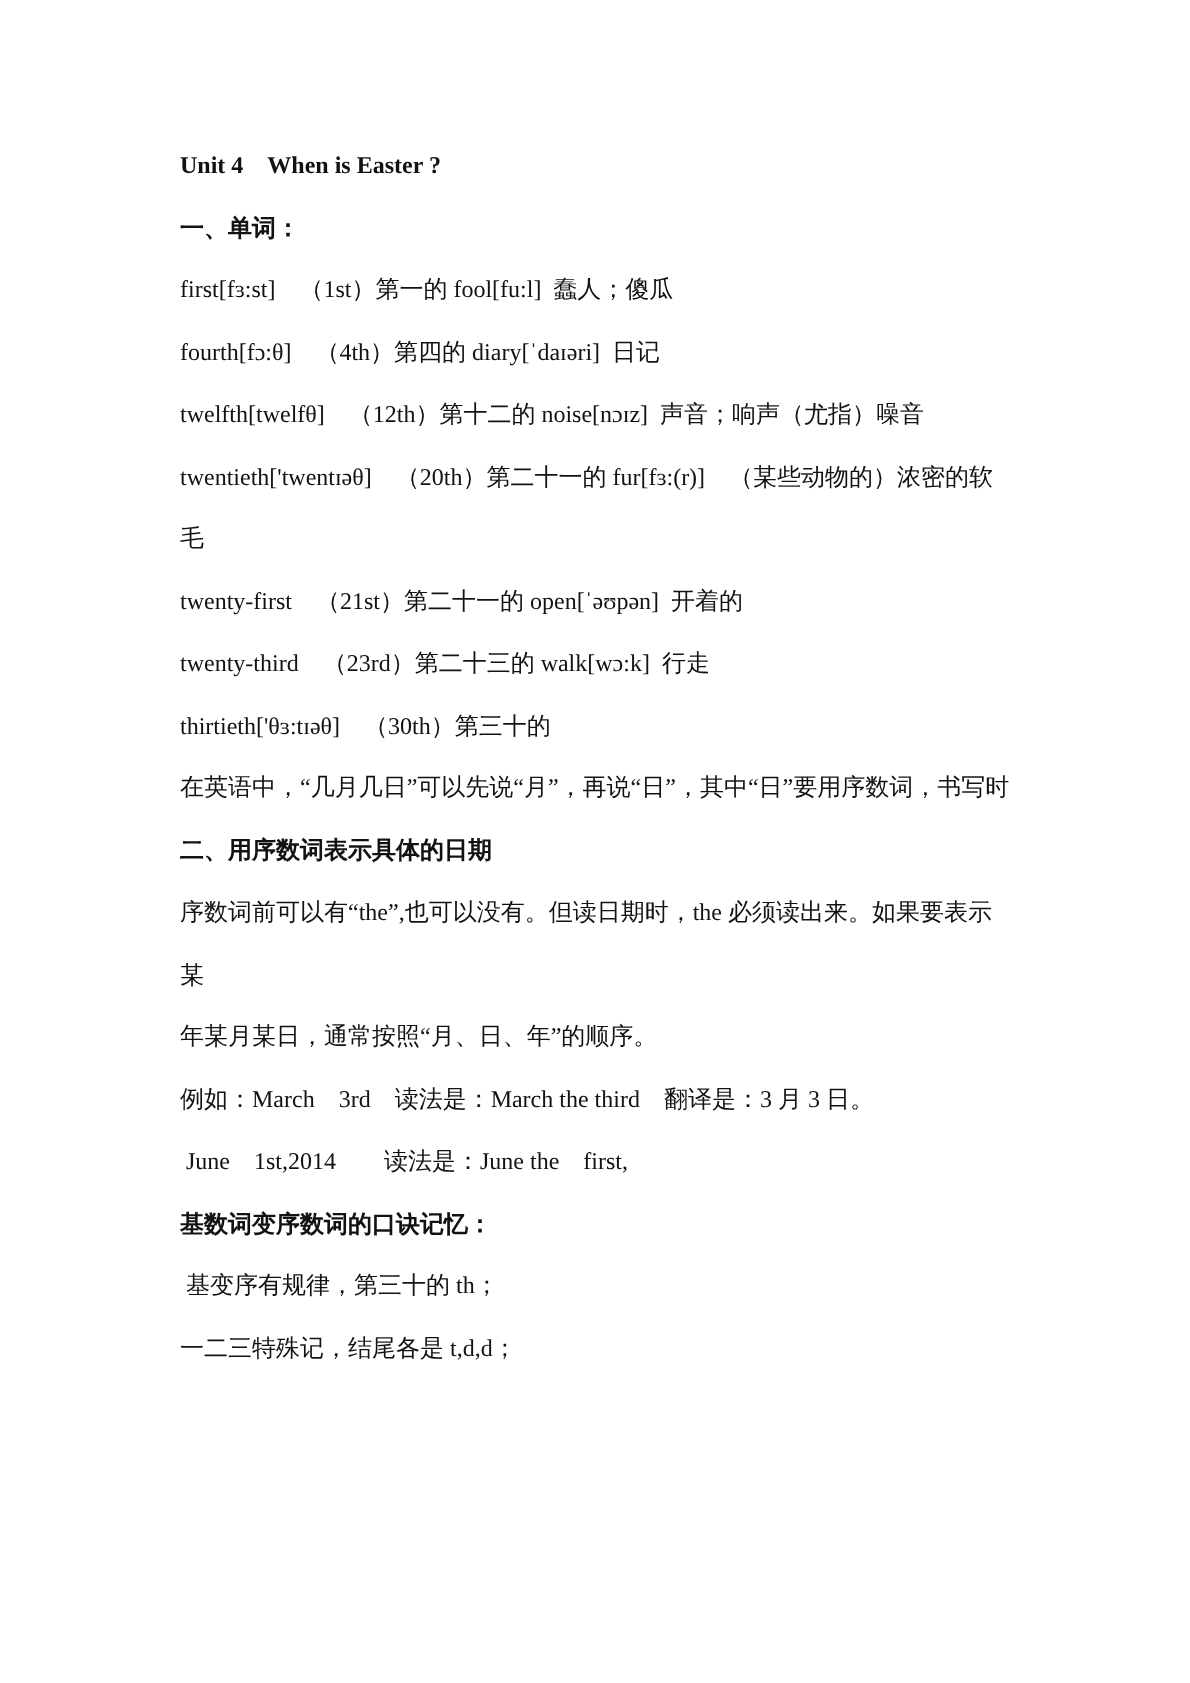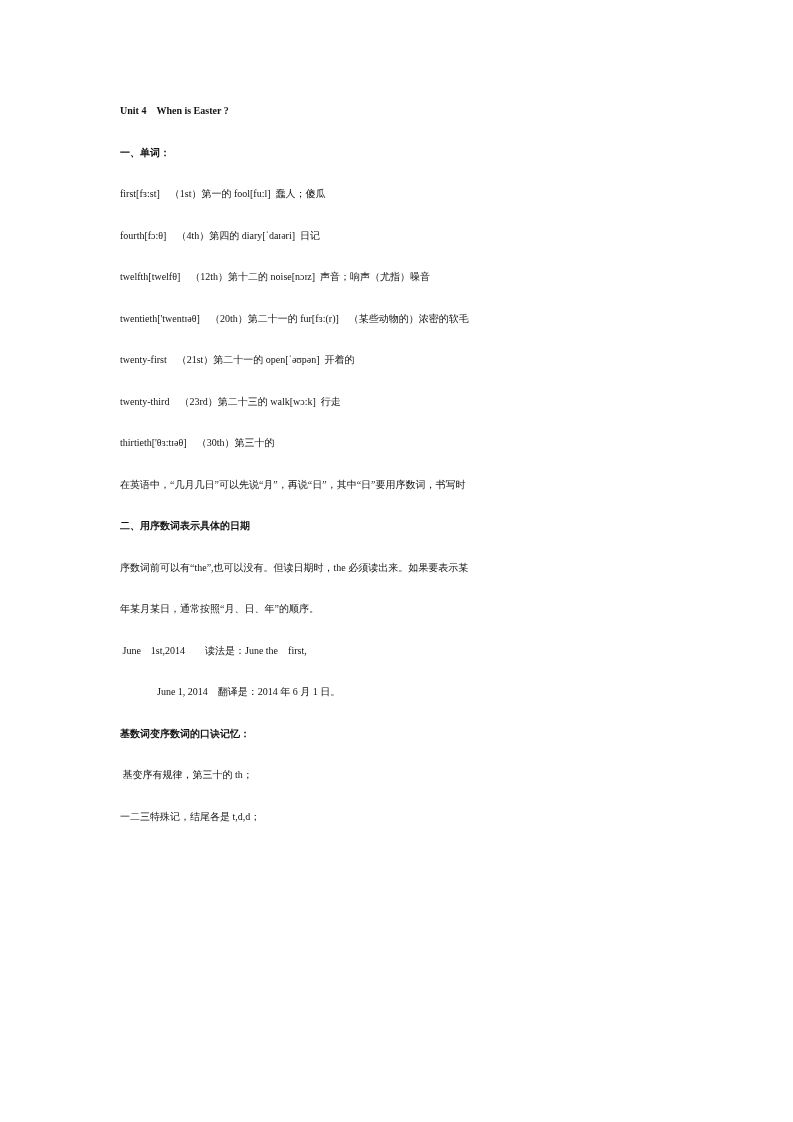--- a/index.html
+++ b/index.html
@@ -18,21 +18,21 @@
   }
   .content {
     position: absolute;
     left: 120px;
     top: 90px;
     width: 556px;
   }
   .line {
     margin: 0;
     padding: 0;
-    font-size: 10px;
+    font-size: 16px;
     font-weight: normal;
     line-height: 41.5px;
     white-space: pre-wrap;
     text-align: left;
   }
   .bold {
     font-weight: bold;
   }
   .indent-2 {
     padding-left: 37px;
@@ -55,22 +55,22 @@
     <p class="line">twenty-first　（21st）第二十一的 open[ˈəʊpən]  开着的</p>
     <p class="line">twenty-third　（23rd）第二十三的 walk[wɔ:k]  行走</p>
     <p class="line">thirtieth['θɜ:tɪəθ]　（30th）第三十的</p>
 
     <p class="line">在英语中，“几月几日”可以先说“月”，再说“日”，其中“日”要用序数词，书写时</p>
 
     <p class="line bold">二、用序数词表示具体的日期</p>
     <p class="line">序数词前可以有“the”,也可以没有。但读日期时，the 必须读出来。如果要表示某</p>
     <p class="line">年某月某日，通常按照“月、日、年”的顺序。</p>
 
+    <p class="line">例如：March　3rd　读法是：March the third　翻译是：3 月 3 日。</p>
     <p class="line"> June　1st,2014　　读法是：June the　first,</p>
-    <p class="line indent-2">June 1, 2014　翻译是：2014 年 6 月 1 日。</p>
 
     <p class="line bold">基数词变序数词的口诀记忆：</p>
 
     <p class="line"> 基变序有规律，第三十的 th；</p>
     <p class="line">一二三特殊记，结尾各是 t,d,d；</p>
 
   </div>
 </div>
 
 </body></html>

